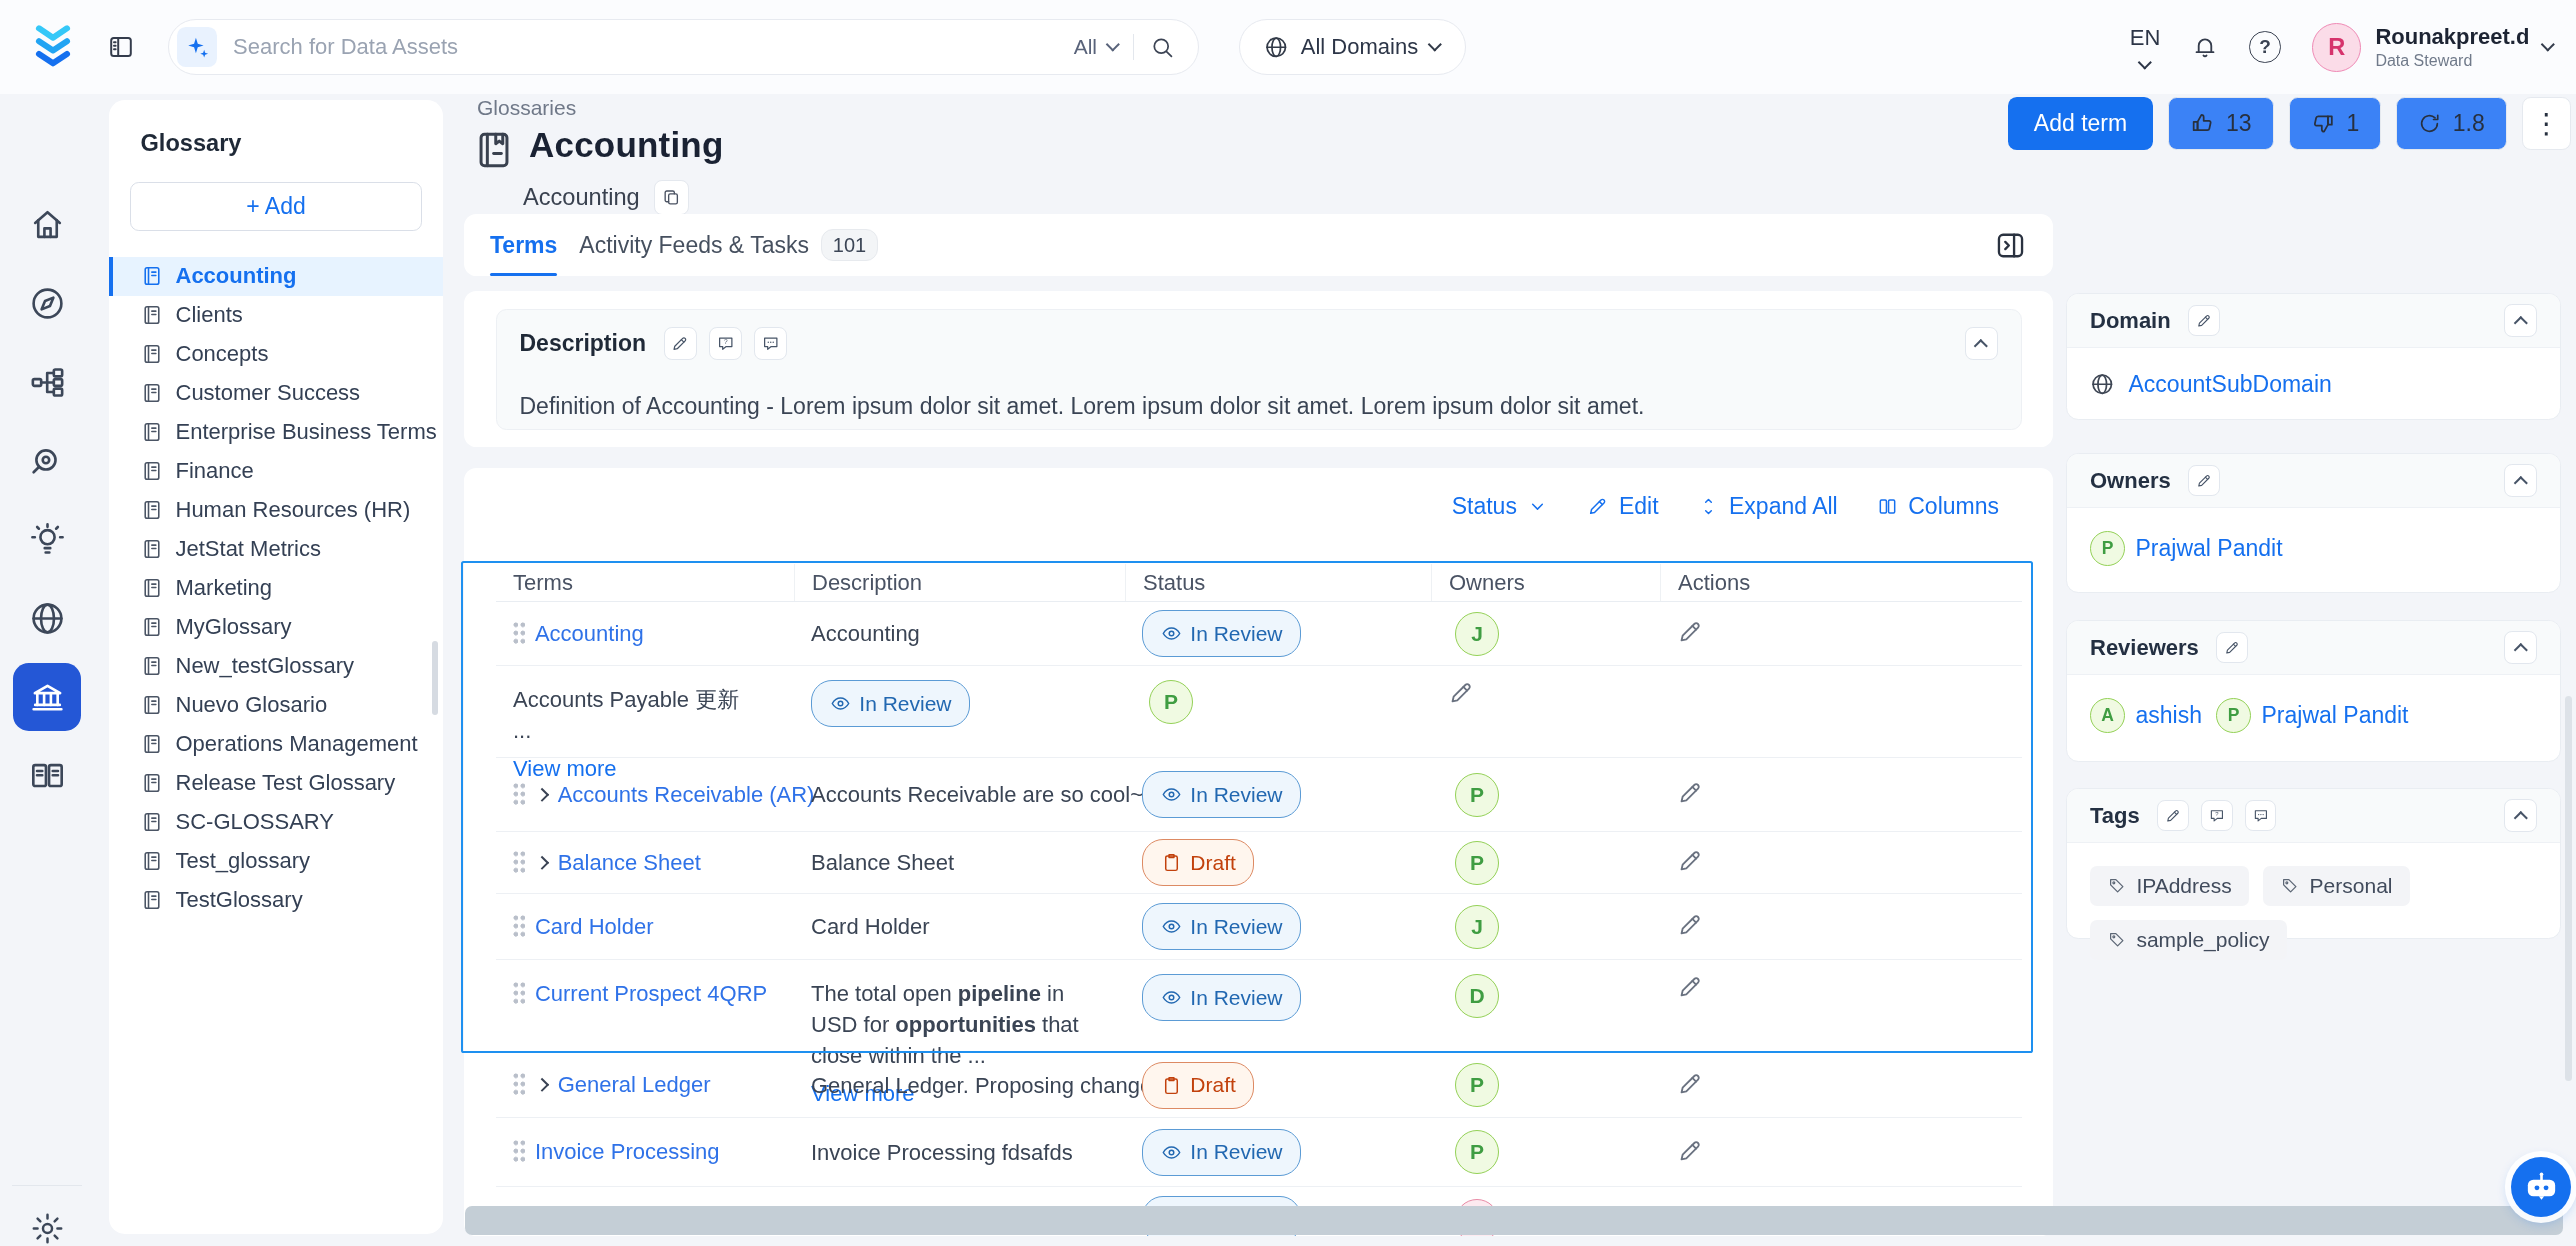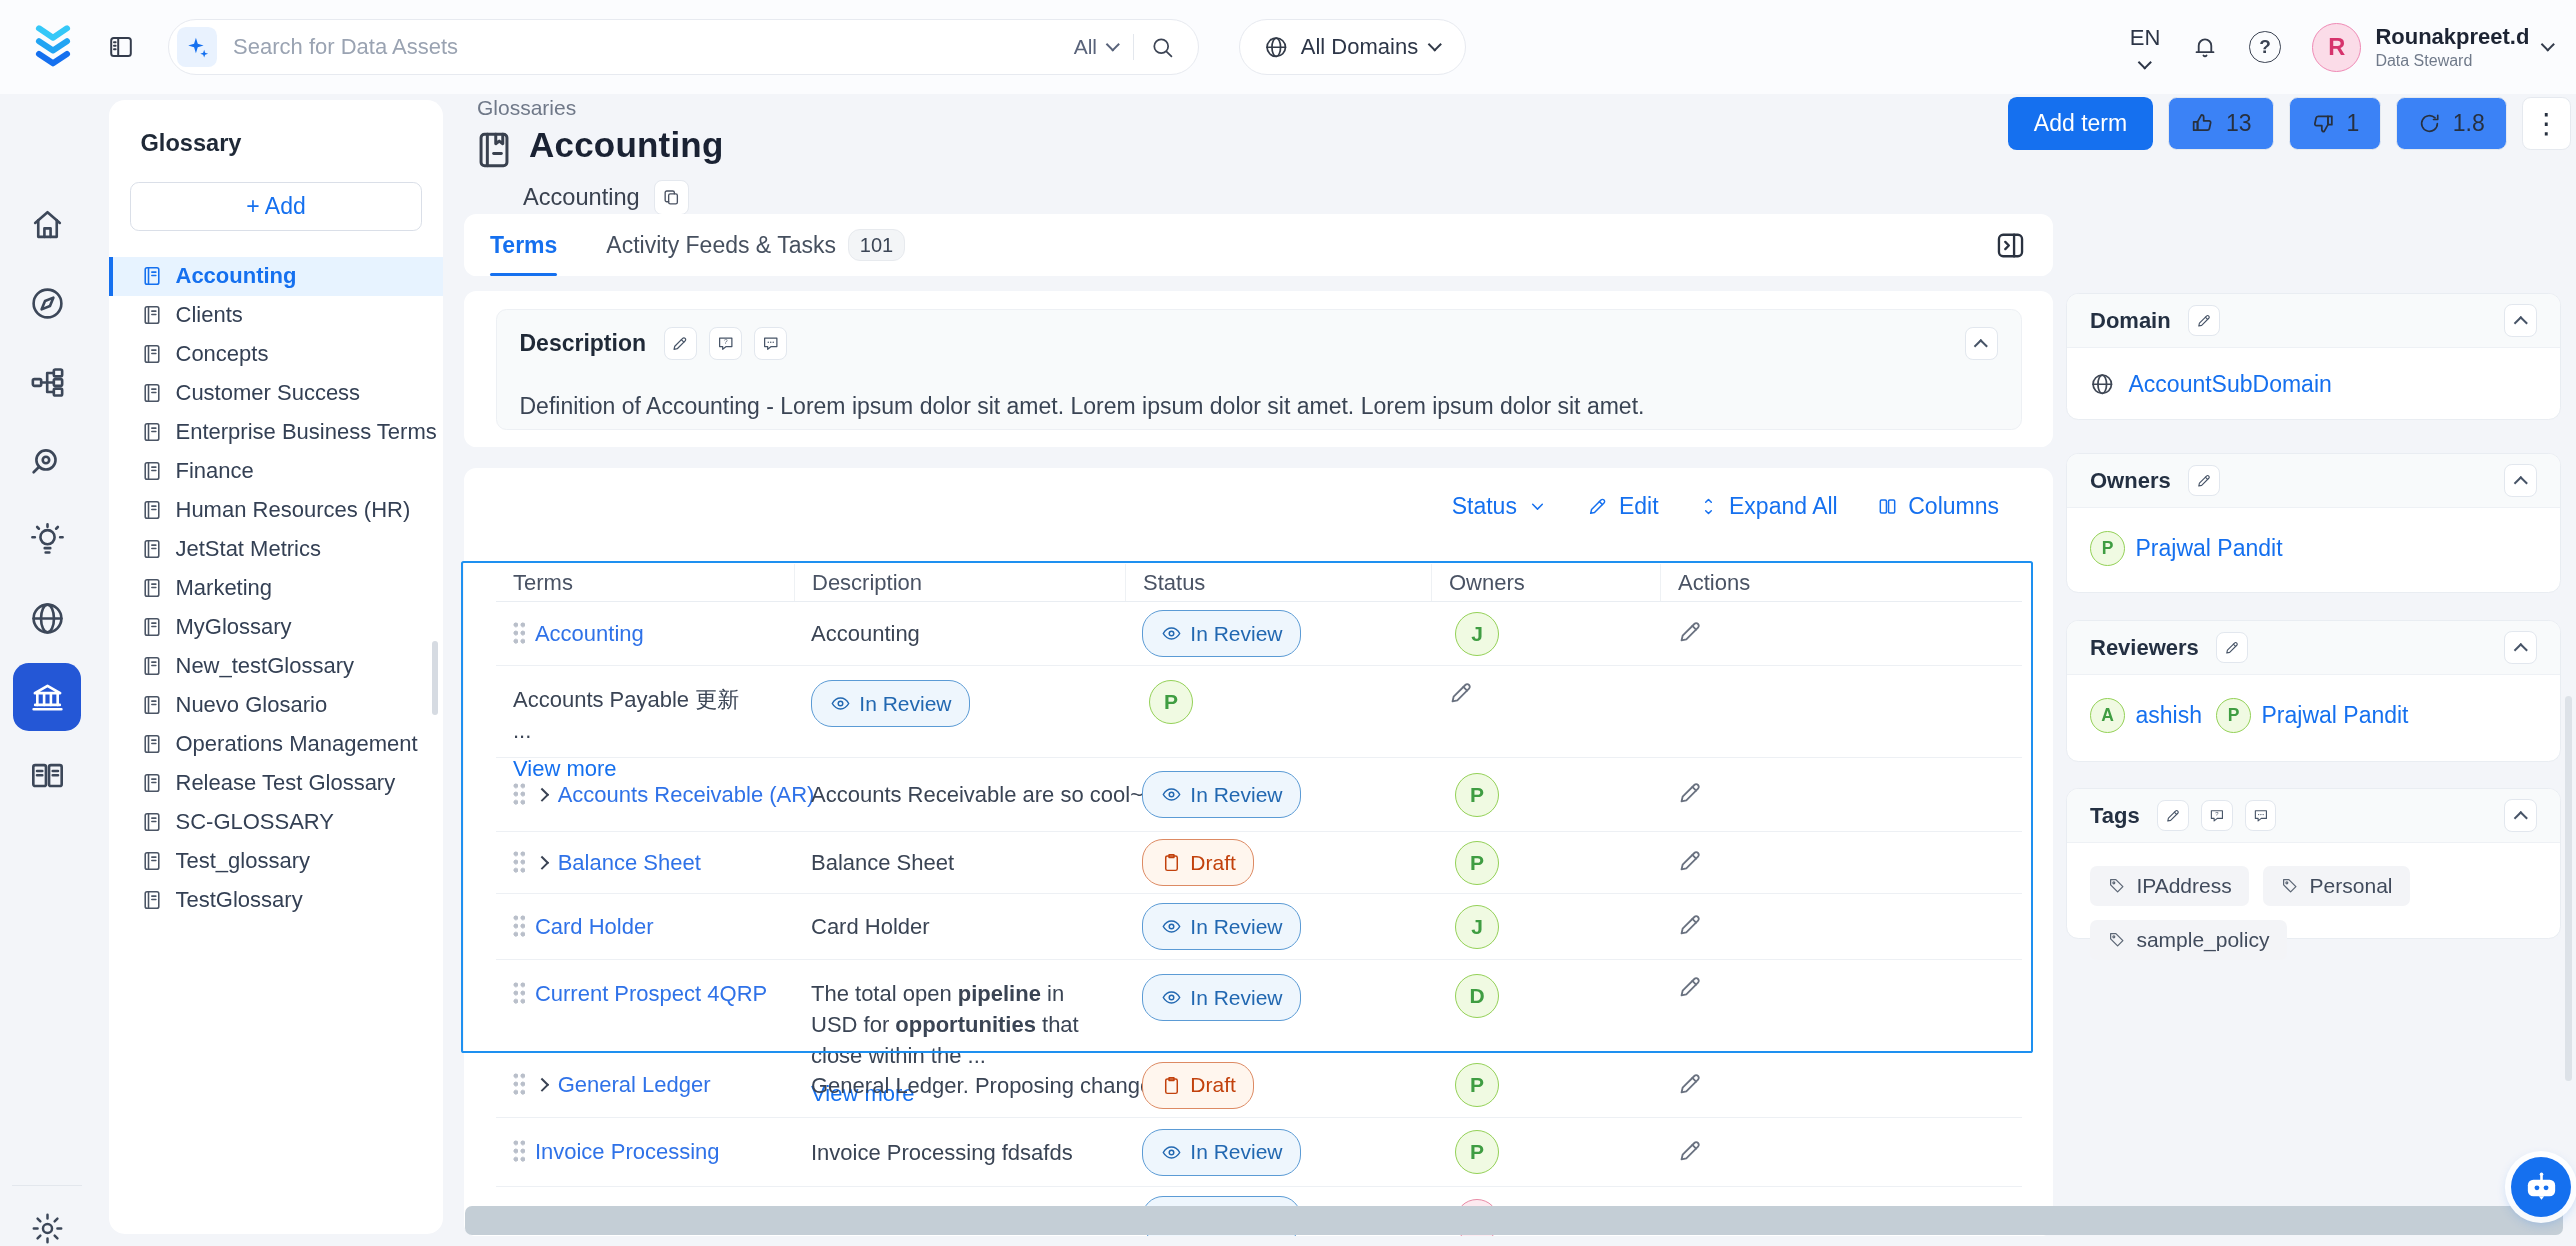--- a/index.html
+++ b/index.html
@@ -84,21 +84,21 @@
   .kebab { width:49px; height:53px; border-radius:8.8px; background:#fff; border:1.3px solid #e5e9ef;
     display:flex; align-items:center; justify-content:center; font-size:28px; color:#27303f; cursor:pointer;}
 
   
   .tabcard { position:absolute; left:464px; top:214px; width:1589px; height:62px; background:#fff;
     border-radius:12.3px; display:flex; align-items:center; padding:0 26px; z-index:1;}
   .tab { position:relative; height:100%; display:flex; align-items:center; font-size:23px; color:#46505f; cursor:pointer;}
   .tab.active { color:#1570ef; font-weight:600; }
   .tab.active::after { content:""; position:absolute; left:0; right:0; bottom:0; height:3.5px;
     background:#1570ef; border-radius:2.6px;}
-  .tab + .tab { margin-left:49px; }
+  .tab + .tab { margin-left:22px; }
   .tab-badge { margin-left:12.3px; background:#f3f5f7; border:0.9px solid #e7eaee; border-radius:12px;
     padding:3.5px 10.5px; font-size:20px; color:#3c4656; font-weight:400;}
   .tab-side { margin-left:auto; color:#2a3240; cursor:pointer;}
 
   
   .desc-outer { position:absolute; left:464px; top:291px; width:1589px; height:156px; background:#fff;
     border-radius:12.3px; z-index:1;}
   .desc-inner { position:absolute; left:31.5px; top:17.5px; right:31.5px; bottom:17.5px; background:#f8fafb;
     border:1.3px solid #edf0f4; border-radius:10.5px; padding:17.5px 23px;}
   .desc-head { display:flex; align-items:center; gap:12.3px;}

